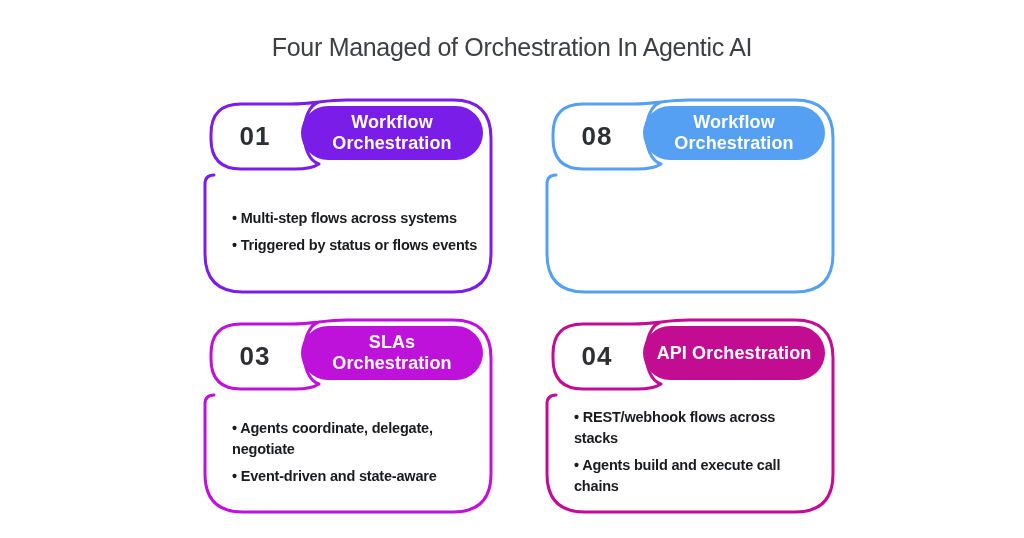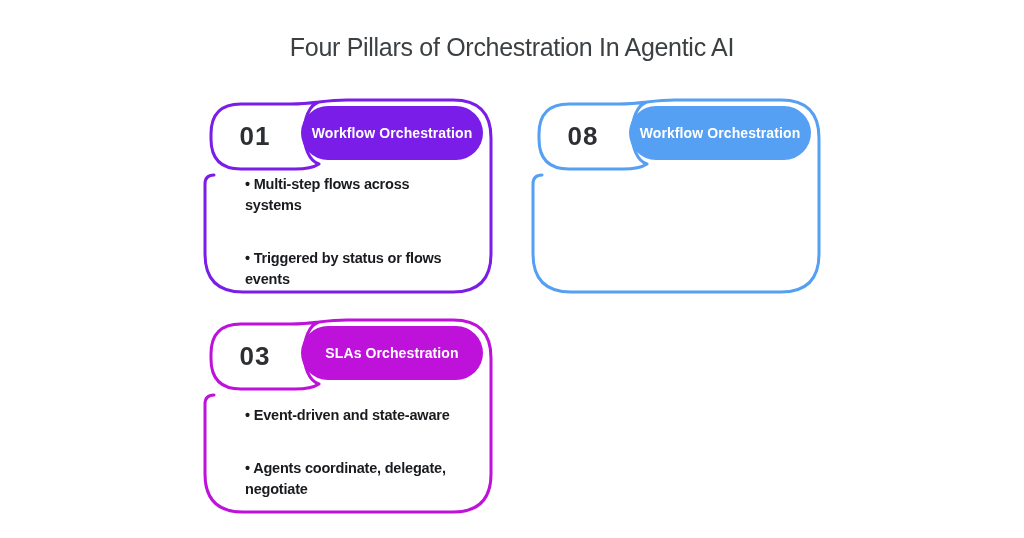--- a/index.html
+++ b/index.html
@@ -7,54 +7,54 @@
     width:1024px;height:538px;background:#ffffff;overflow:hidden;
     font-family:"Liberation Sans", sans-serif;
   }
   .page-title{
     margin:0;padding-top:32px;text-align:center;
     font-size:25px;font-weight:400;color:#3c4043;letter-spacing:-0.3px;
     line-height:30px;
   }
   .grid{
     width:618px;margin:36px auto 0;
-    display:grid;grid-template-columns:290px 290px;gap:24px 38px;
+    display:grid;grid-template-columns:290px 290px;gap:24px 52px;
   }
   .card{position:relative;width:290px;height:196px;color:var(--c);}
   .card .outline{position:absolute;left:0;top:0;width:290px;height:196px;display:block;}
   .badge{
     position:absolute;left:8px;top:6px;width:88px;height:64px;
     display:flex;align-items:center;justify-content:center;
   }
   .badge span{
     font-size:26px;font-weight:700;color:#2d2f33;letter-spacing:1px;
   }
   .pill{
     position:absolute;left:98px;top:8px;width:182px;height:54px;
     background:var(--c);border-radius:27px;
     display:flex;align-items:center;justify-content:center;
   }
   .pill span{
-    color:#ffffff;font-size:14px;font-weight:600;letter-spacing:0.1px;
+    color:#ffffff;font-size:18px;font-weight:600;letter-spacing:0.1px;
     text-align:center;padding:0 8px;
   }
   .body{
     position:absolute;left:26px;right:10px;top:76px;bottom:4px;
     display:flex;flex-direction:column;justify-content:center;
   }
   .bullet{
-    margin:16px;font-size:14.5px;font-weight:700;color:#191b1f;
+    margin:3px;font-size:14.5px;font-weight:700;color:#191b1f;
     line-height:21px;letter-spacing:-0.2px;
   }
 </style>
 </head>
 <body>
 
 <main>
-  <h1 class="page-title">Four Pillars of Orchestration In Agentic AI</h1>
+  <h1 class="page-title">Four Managed of Orchestration In Agentic AI</h1>
   <section class="grid" id="grid">
   <article class="card" style="--c: #7B1DE8; color: rgb(123, 29, 232);">
     <svg class="outline" viewBox="0 0 290 196" xmlns="http://www.w3.org/2000/svg" aria-hidden="true">
       <path d="M 116 4
                C 96 10 96 60 116 66
                C 110 70 102 71 92 71
                L 38 71
                Q 8 71 8 41
                L 8 36
                Q 8 6 38 6
@@ -132,19 +132,51 @@
                L 2 86
                Q 2 77 11 77" fill="none" stroke="currentColor" stroke-width="3" stroke-linecap="round" stroke-linejoin="round"></path>
     </svg>
     <div class="badge">
       <span>03</span>
     </div>
     <div class="pill">
       <span>SLAs Orchestration</span>
     </div>
     <div class="body">
+      <p class="bullet">• Agents coordinate, delegate, negotiate</p>
       <p class="bullet">• Event-driven and state-aware</p>
-      <p class="bullet">• Agents coordinate, delegate, negotiate</p>
     </div>
   </article>
 
+  <article class="card" style="--c: #C20D93; color: rgb(194, 13, 147);">
+    <svg class="outline" viewBox="0 0 290 196" xmlns="http://www.w3.org/2000/svg" aria-hidden="true">
+      <path d="M 116 4
+               C 96 10 96 60 116 66
+               C 110 70 102 71 92 71
+               L 38 71
+               Q 8 71 8 41
+               L 8 36
+               Q 8 6 38 6
+               L 88 6
+               C 98 6 108 5 116 4
+               C 124 3 132 2 144 2
+               L 250 2
+               Q 288 2 288 40
+               L 288 156
+               Q 288 194 250 194
+               L 40 194
+               Q 2 194 2 156
+               L 2 86
+               Q 2 77 11 77" fill="none" stroke="currentColor" stroke-width="3" stroke-linecap="round" stroke-linejoin="round"></path>
+    </svg>
+    <div class="badge">
+      <span>04</span>
+    </div>
+    <div class="pill">
+      <span>API Orchestration</span>
+    </div>
+    <div class="body">
+      <p class="bullet">• REST/webhook flows across stacks</p>
+      <p class="bullet">• Agents build and execute call chains</p>
+    </div>
+  </article>
 </section>
 </main>
 
 </body></html>

